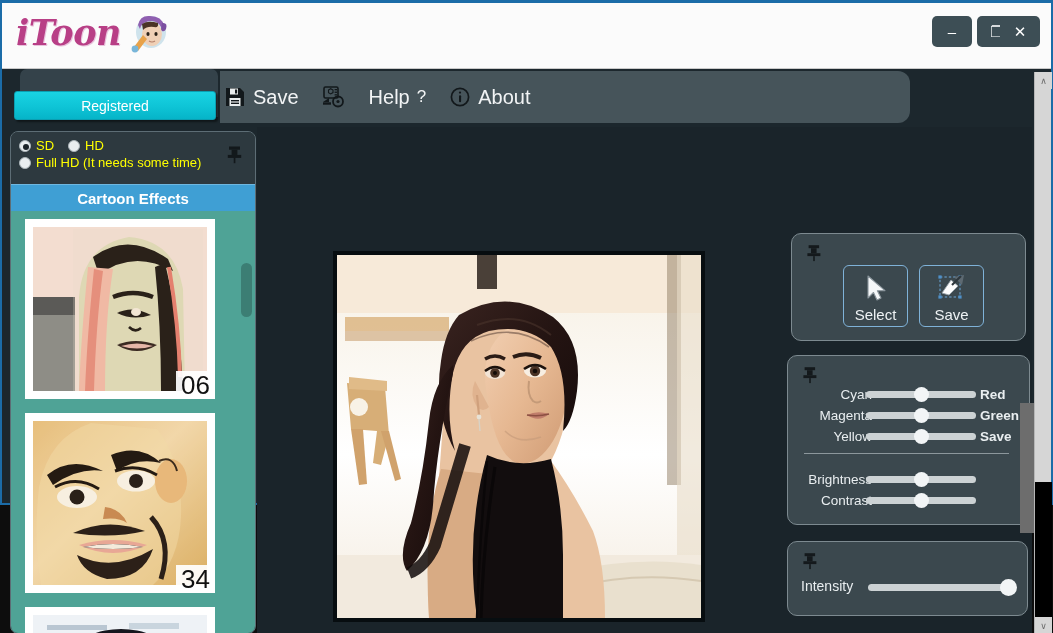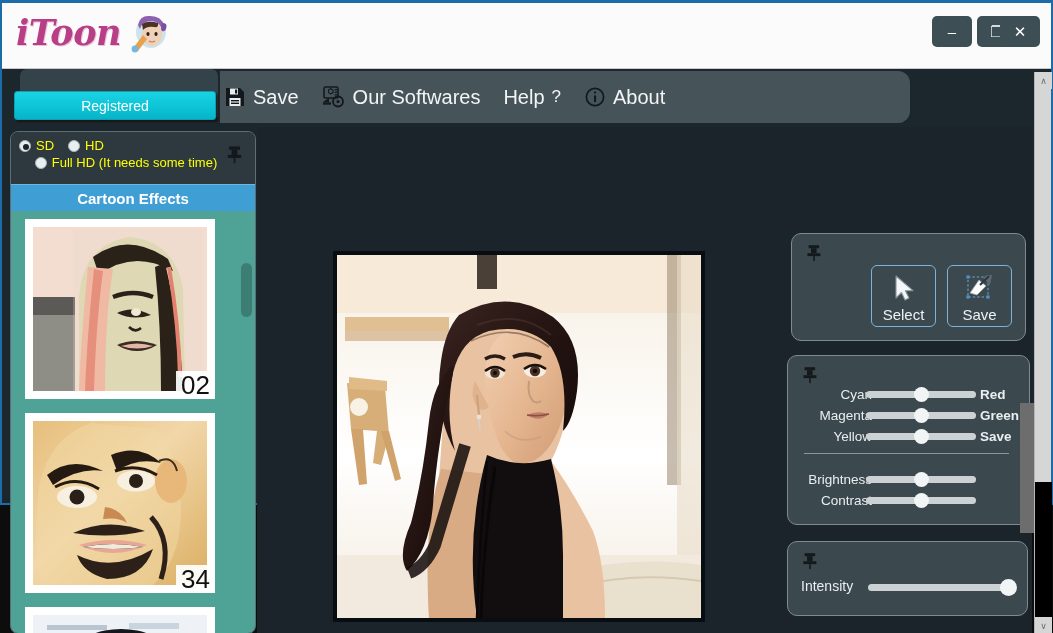--- a/index.html
+++ b/index.html
@@ -202,21 +202,20 @@
   .tool-btn {
     position: absolute; top: 31px;
     width: 65px; height: 62px;
     border: 1px solid #7fb2d8;
     border-radius: 6px;
     background: transparent;
     display: flex; flex-direction: column;
     align-items: center; justify-content: flex-end;
     padding-bottom: 4px;
     cursor: pointer;
-    margin-left: 28px;
   }
   #tool-select { left: 51px; }
   #tool-crop { left: 127px; }
   .tool-label { color: #eef2f4; font-size: 15px; line-height: 1; margin-top: 2px; }
   .tool-ico { height: 34px; display:flex; align-items:center; justify-content:center; }
 
   .slider-row {
     position: absolute; left: 0; width: 100%;
     height: 20px; display: flex; align-items: center;
   }
@@ -333,21 +332,20 @@
             <path d="M6.5 4 l2.2-1.3 L11 4 v2.6 l-2.3 1.3 L6.5 6.6 Z" fill="none" stroke="#12181b" stroke-width="1.1"></path>
             <rect x="12.6" y="3" width="2.4" height="1.3" fill="#12181b"></rect>
             <rect x="12.6" y="5.6" width="2.4" height="1.3" fill="#12181b"></rect>
             <rect x="12.6" y="8.2" width="2.4" height="1.3" fill="#12181b"></rect>
             <path d="M1 16 l6-4 v4 Z" fill="#12181b"></path>
             <rect x="1" y="16.3" width="8" height="2.4" fill="#12181b"></rect>
             <circle cx="16" cy="15.5" r="5" fill="none" stroke="#12181b" stroke-width="1.8"></circle>
             <circle cx="16" cy="15.5" r="1.6" fill="#12181b"></circle>
           </svg>
         </span>
-        <span>Our Softwares</span>
       </div>
 
       <div class="menu-item">
         <span>Help</span>
         <span style="font-size:17px;">?</span>
       </div>
 
       <div class="menu-item">
         <span class="ico">
           <svg width="22" height="22" viewBox="0 0 22 22">
@@ -369,21 +367,21 @@
       <div class="radio-row">
         <label class="radio-opt">
           <span class="radio on"></span>
           <span>SD</span>
         </label>
         <label class="radio-opt">
           <span class="radio"></span>
           <span>HD</span>
         </label>
       </div>
-      <div class="radio-row" style="margin-top:2px;justify-content:center;">
+      <div class="radio-row" style="margin-top:2px;">
         <label class="radio-opt">
           <span class="radio"></span>
           <span>Full HD (It needs some time)</span>
         </label>
       </div>
       <span id="pin-left">
         <svg width="17" height="19" viewBox="0 0 17 19">
           <rect x="3" y="1.5" width="11" height="3.2" fill="#12181b"></rect>
           <rect x="5.6" y="4.7" width="5.8" height="5.2" fill="#12181b"></rect>
           <rect x="1.8" y="9.9" width="13.4" height="3" fill="#12181b"></rect>
@@ -410,21 +408,21 @@
             <path d="M132 36 Q148 104 150 164 l-22 0 Q128 98 122 40 Z" fill="#2a2119"></path>
             <path d="M136 40 Q146 100 147 150" stroke="#e4806e" stroke-width="4" fill="none"></path>
             <path d="M80 70 Q100 62 120 70" stroke="#2a2119" stroke-width="4.5" fill="none"></path>
             <path d="M84 86 Q100 78 118 88 Q100 94 84 86 Z" fill="#2a2119"></path>
             <ellipse cx="103" cy="85" rx="5" ry="4" fill="#f3e6d4"></ellipse>
             <path d="M84 118 Q102 110 124 118 Q104 130 84 118 Z" fill="#3a2a22"></path>
             <path d="M88 119 Q104 114 120 119 Q104 124 88 119 Z" fill="#e5b6a8"></path>
             <path d="M96 100 Q102 106 108 101" stroke="#2a2119" stroke-width="2.6" fill="none"></path>
           </svg>
         </div>
-        <span class="thumb-num">02</span>
+        <span class="thumb-num">06</span>
       </div>
 
       <div class="thumb">
         <div class="thumb-img">
           <svg width="174" height="164" viewBox="0 0 174 164">
             <defs>
               <linearGradient id="g44" x1="0" y1="0" x2="1" y2="1">
                 <stop offset="0" stop-color="#e8c98f"></stop>
                 <stop offset="0.45" stop-color="#f6e8c8"></stop>
                 <stop offset="1" stop-color="#d9b56f"></stop>

